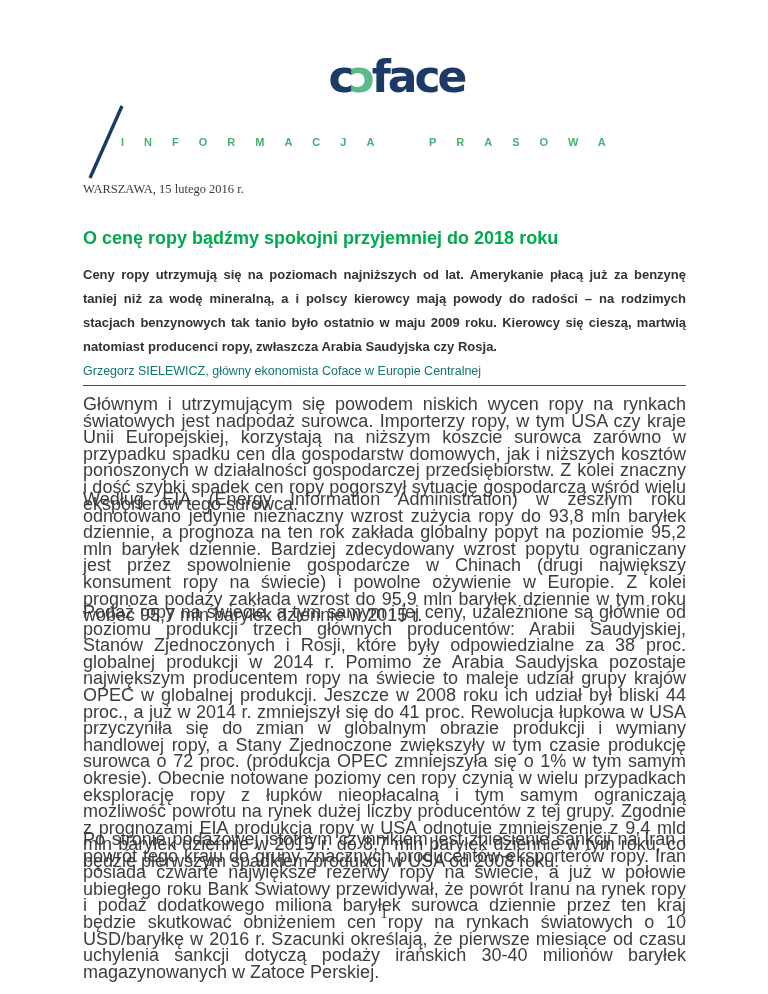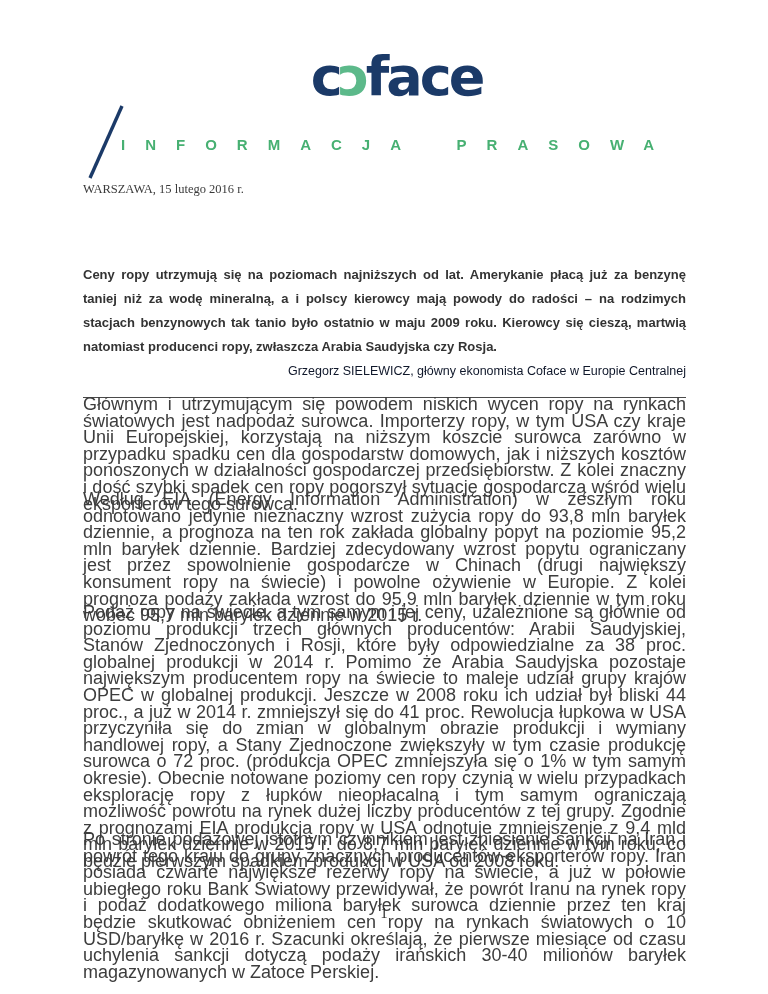--- a/index.html
+++ b/index.html
@@ -13,35 +13,35 @@
     color: #3d3d3d;
     overflow: hidden;
   }
   
   .logo {
     position: absolute;
     top: 44px; left: 0; right: 0;
     text-align: center;
     font-family: "DejaVu Sans", sans-serif;
     font-weight: bold;
-    font-size: 54px;
+    font-size: 44px;
     line-height: 66px;
     letter-spacing: -3px;
     color: #1b3a68;
     user-select: none;
     margin-left: 25px;
   }
   .logo .green-o { color: #5cb98a; margin-left: -2px; margin-right: -1px; }
   
   .slash-wrap { position: absolute; left: 82px; top: 102px; width: 48px; height: 80px; }
   
   .masthead {
     position: absolute;
     left: 121px; top: 136px;
-    font-size: 15px;
+    font-size: 11px;
     font-weight: bold;
     letter-spacing: 20px;
     word-spacing: 12px;
     white-space: nowrap;
     color: #47b072;
   }
   
   .dateline {
     position: absolute;
     left: 83px; top: 182px;
@@ -68,24 +68,23 @@
     line-height: 24px;
     text-align: justify;
     color: #333333;
   }
   
   .author {
     position: absolute;
     left: 83px; top: 364px;
     width: 603px;
     font-size: 12.5px;
-    color: #0f172a;
-    padding-bottom: 19px;
+    color: #0f766e;
+    padding-bottom: 7px;
     border-bottom: 1.5px solid #4a4a4a;
-    text-align: right;
   }
   
   .bodypara {
     position: absolute;
     left: 83px;
     width: 603px;
     font-size: 18px;
     line-height: 16.6px;
     text-align: justify;
     color: #3d3d3d;
@@ -117,20 +116,21 @@
   <div class="slash-wrap">
     <svg width="48" height="80" viewBox="0 0 48 80" aria-hidden="true">
       <line x1="40" y1="4" x2="8" y2="76" stroke="#1b3a68" stroke-width="3.4"></line>
     </svg>
   </div>
 
   <div class="masthead">INFORMACJA PRASOWA</div>
 
   <div class="dateline">WARSZAWA, 15 lutego 2016 r.</div>
 
+  <div class="headline">O cenę ropy bądźmy spokojni przyjemniej do 2018 roku</div>
 
   <div class="lead">Ceny ropy utrzymują się na poziomach najniższych od lat.  Amerykanie płacą już za benzynę taniej niż za wodę mineralną, a i polscy kierowcy mają powody do radości – na rodzimych stacjach benzynowych tak tanio było ostatnio w maju 2009 roku. Kierowcy się cieszą, martwią natomiast producenci ropy, zwłaszcza Arabia Saudyjska czy Rosja.</div>
 
   <div class="author">Grzegorz SIELEWICZ, główny ekonomista Coface w Europie Centralnej</div>
 
   <p class="bodypara p1">Głównym i utrzymującym się powodem niskich wycen ropy na rynkach światowych jest nadpodaż surowca. Importerzy ropy, w tym USA czy kraje Unii Europejskiej, korzystają na niższym koszcie surowca zarówno w przypadku spadku cen dla gospodarstw domowych, jak i niższych kosztów ponoszonych w działalności gospodarczej przedsiębiorstw. Z kolei znaczny i dość szybki spadek cen ropy pogorszył sytuację gospodarczą wśród wielu eksporterów tego surowca.</p>
   <p class="bodypara p2">Według EIA (Energy Information Administration) w zeszłym roku odnotowano jedynie nieznaczny wzrost zużycia ropy do 93,8 mln baryłek dziennie, a prognoza na ten rok zakłada globalny popyt na poziomie 95,2 mln baryłek dziennie. Bardziej zdecydowany wzrost popytu ograniczany jest przez spowolnienie gospodarcze w Chinach (drugi największy konsument ropy na świecie) i powolne ożywienie w Europie. Z kolei prognoza podaży zakłada wzrost do 95,9 mln baryłek dziennie w tym roku wobec 95,7 mln baryłek dziennie w 2015 r.</p>
   <p class="bodypara p3">Podaż ropy na świecie, a tym samym i jej ceny, uzależnione są głównie od poziomu produkcji trzech głównych producentów: Arabii Saudyjskiej, Stanów Zjednoczonych i Rosji, które były odpowiedzialne za 38 proc. globalnej produkcji w 2014 r. Pomimo że Arabia Saudyjska pozostaje największym producentem ropy na świecie to maleje udział grupy krajów OPEC w globalnej produkcji. Jeszcze w 2008 roku ich udział był bliski 44 proc., a już w 2014 r. zmniejszył się do 41 proc. Rewolucja łupkowa w USA przyczyniła się do zmian w globalnym obrazie produkcji i wymiany handlowej ropy, a Stany Zjednoczone zwiększyły w tym czasie produkcję surowca o 72 proc. (produkcja OPEC zmniejszyła się o 1% w tym samym okresie). Obecnie notowane poziomy cen ropy czynią w wielu przypadkach eksplorację ropy z łupków nieopłacalną i tym samym ograniczają możliwość powrotu na rynek dużej liczby producentów z tej grupy. Zgodnie z prognozami EIA produkcja ropy w USA odnotuje zmniejszenie z 9,4 mld mln baryłek dziennie w 2015 r. do 8,7 mln baryłek dziennie w tym roku, co będzie pierwszym spadkiem produkcji w USA od 2008 roku.</p>
   <p class="bodypara p4">Po stronie podażowej istotnym czynnikiem jest zniesienie sankcji na Iran i powrót tego kraju do grupy znacznych producentów-eksporterów ropy. Iran posiada czwarte największe rezerwy ropy na świecie, a już w połowie ubiegłego roku Bank Światowy przewidywał, że powrót Iranu na rynek ropy i podaż dodatkowego miliona baryłek surowca dziennie przez ten kraj będzie skutkować obniżeniem cen ropy na rynkach światowych o 10 USD/baryłkę w 2016 r. Szacunki określają, że pierwsze miesiące od czasu uchylenia sankcji dotyczą podaży irańskich 30-40 milionów baryłek magazynowanych w Zatoce Perskiej.</p>
 

